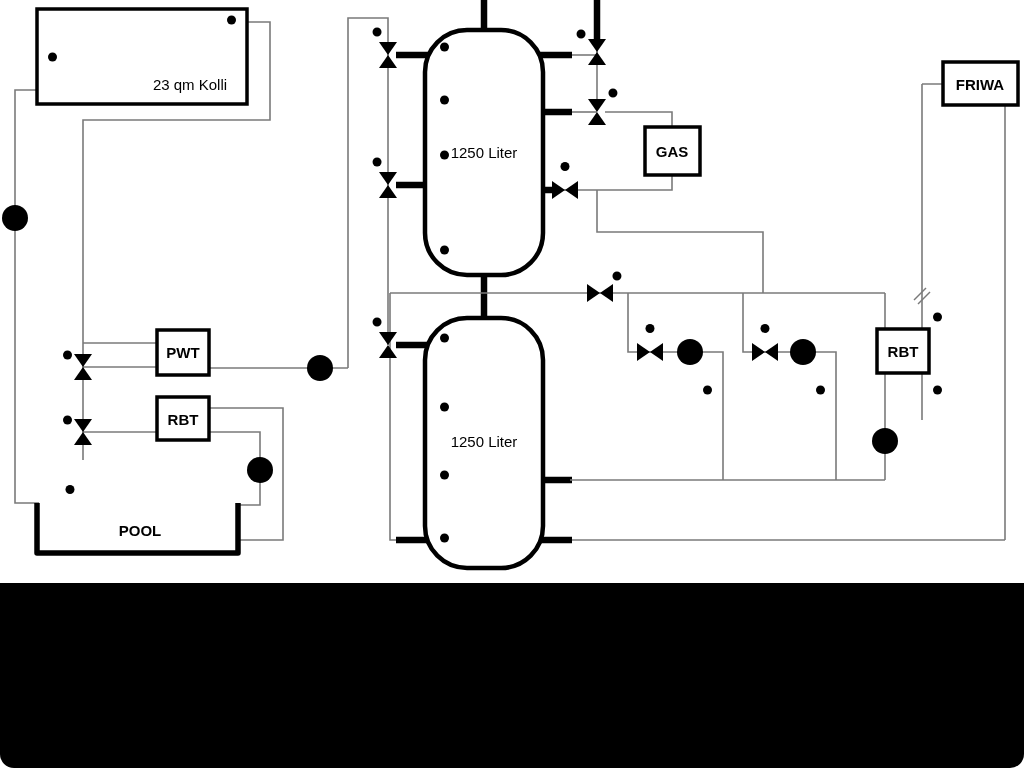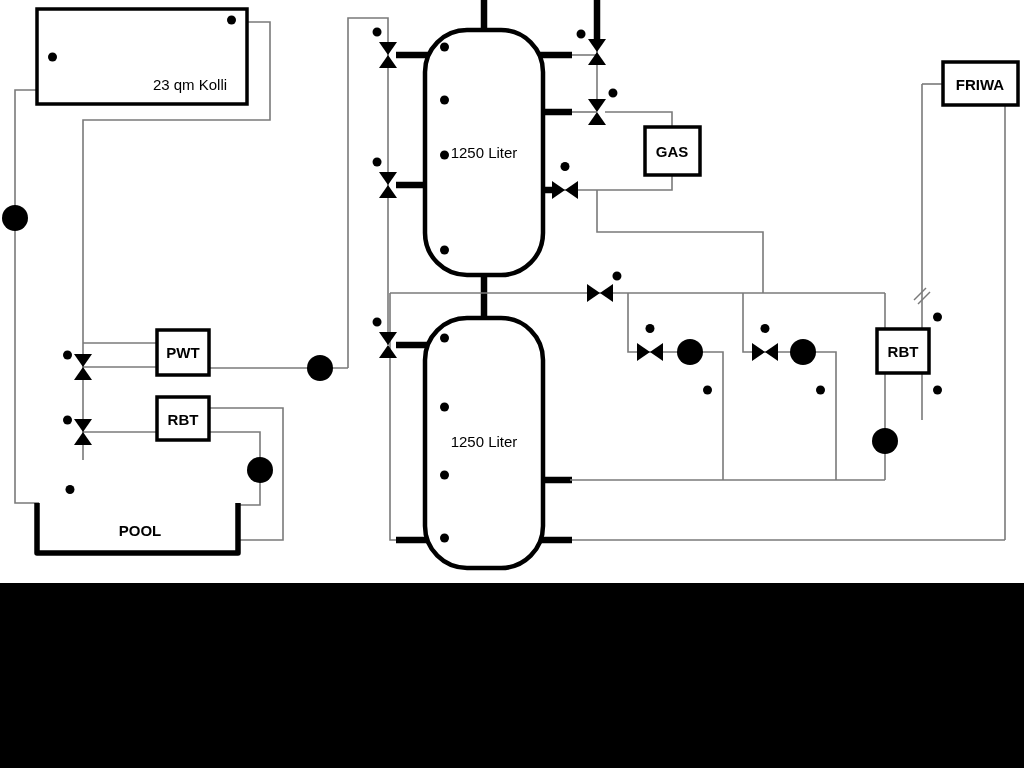--- a/index.html
+++ b/index.html
@@ -1,17 +1,17 @@
 <!DOCTYPE html>
 <html style="--pipe_gray: #7a7a7a; --line_black: #000000; --background: #ffffff; --bottom_bar: #000000;"><head>
 <meta charset="utf-8">
 <style>
   html,body{margin:0;padding:0;background:#fff;}
   #screen{position:relative;width:1024px;height:768px;background:#ffffff;overflow:hidden;
-          font-family:"Liberation Sans",sans-serif;}
+          font-family:"Liberation Sans",sans-serif;border-radius:14px;}
   #schematic{position:absolute;left:0;top:0;}
   #bottom-bar{position:absolute;left:0;top:583px;width:1024px;height:185px;background:var(--bottom_bar,#000);}
   .pipe{stroke:var(--pipe_gray,#7a7a7a);stroke-width:1.6;fill:none;}
   .pipe-thick{stroke:var(--line_black,#000);stroke-width:6.5;fill:none;}
   .box{fill:#fff;stroke:var(--line_black,#000);stroke-width:3.5;}
   .tank{fill:#fff;stroke:var(--line_black,#000);stroke-width:4.5;}
   .pool{fill:none;stroke:var(--line_black,#000);stroke-width:5.5;stroke-linejoin:round;}
   .lbl{fill:#000;font-family:"Liberation Sans",sans-serif;font-size:15px;text-anchor:middle;}
   .lbl-b{font-weight:700;}
   .tick{stroke:#7a7a7a;stroke-width:1.4;}

